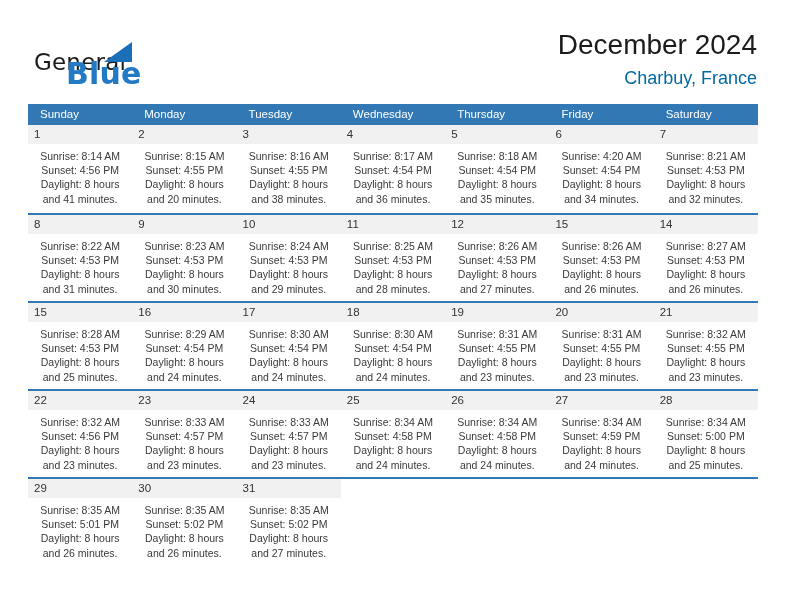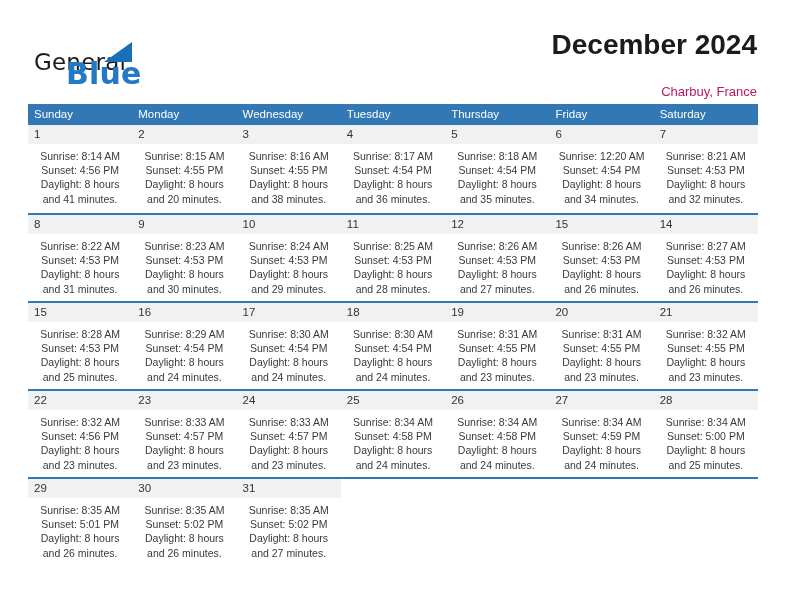--- a/index.html
+++ b/index.html
@@ -70,31 +70,31 @@
   }
 
   .title-block {
     position: absolute;
     right: 0;
     top: 0;
     text-align: right;
   }
   .month-title {
     font-size: 28px;
-    font-weight: 700;
+    font-weight: 400;
     color: #1b1b1b;
     line-height: 34px;
     font-family: "Liberation Sans", sans-serif;
     white-space: nowrap;
   }
   .location {
-    margin-top: 21px;
-    font-size: 13px;
+    margin-top: 8px;
+    font-size: 18px;
     font-weight: 400;
-    color: #be185d;
+    color: #0369a1;
     line-height: 17px;
     white-space: nowrap;
   }
 
   
   .calendar {
     position: absolute;
     left: 28px;
     top: 104px;
     width: 730px;
@@ -104,21 +104,21 @@
     display: flex;
     background: #3178b5;
     height: 21px;
   }
   .weekday-cell {
     flex: 1 1 0;
     min-width: 0;
     color: #ffffff;
     font-size: 11.5px;
     line-height: 21px;
-    padding-left: 6px;
+    padding-left: 12px;
     box-sizing: border-box;
     white-space: nowrap;
     overflow: hidden;
   }
 
   .week-row {
     display: flex;
     border-top: 2px solid #3178b5;
     height: 88px;
     box-sizing: border-box;
@@ -178,22 +178,22 @@
       <div class="location">Charbuy, France</div>
     </div>
 
   </div>
 
   <div class="calendar">
 
     <div class="weekday-row">
       <div class="weekday-cell">Sunday</div>
       <div class="weekday-cell">Monday</div>
+      <div class="weekday-cell">Tuesday</div>
       <div class="weekday-cell">Wednesday</div>
-      <div class="weekday-cell">Tuesday</div>
       <div class="weekday-cell">Thursday</div>
       <div class="weekday-cell">Friday</div>
       <div class="weekday-cell">Saturday</div>
     </div>
 
     <div class="week-row first">
       <div class="day-cell">
         <div class="day-number">1</div>
         <div class="day-body">
           <div>Sunrise: 8:14 AM</div>
@@ -234,21 +234,21 @@
         <div class="day-body">
           <div>Sunrise: 8:18 AM</div>
           <div>Sunset: 4:54 PM</div>
           <div>Daylight: 8 hours</div>
           <div>and 35 minutes.</div>
         </div>
       </div>
       <div class="day-cell">
         <div class="day-number">6</div>
         <div class="day-body">
-          <div>Sunrise: 12:20 AM</div>
+          <div>Sunrise: 4:20 AM</div>
           <div>Sunset: 4:54 PM</div>
           <div>Daylight: 8 hours</div>
           <div>and 34 minutes.</div>
         </div>
       </div>
       <div class="day-cell">
         <div class="day-number">7</div>
         <div class="day-body">
           <div>Sunrise: 8:21 AM</div>
           <div>Sunset: 4:53 PM</div>

